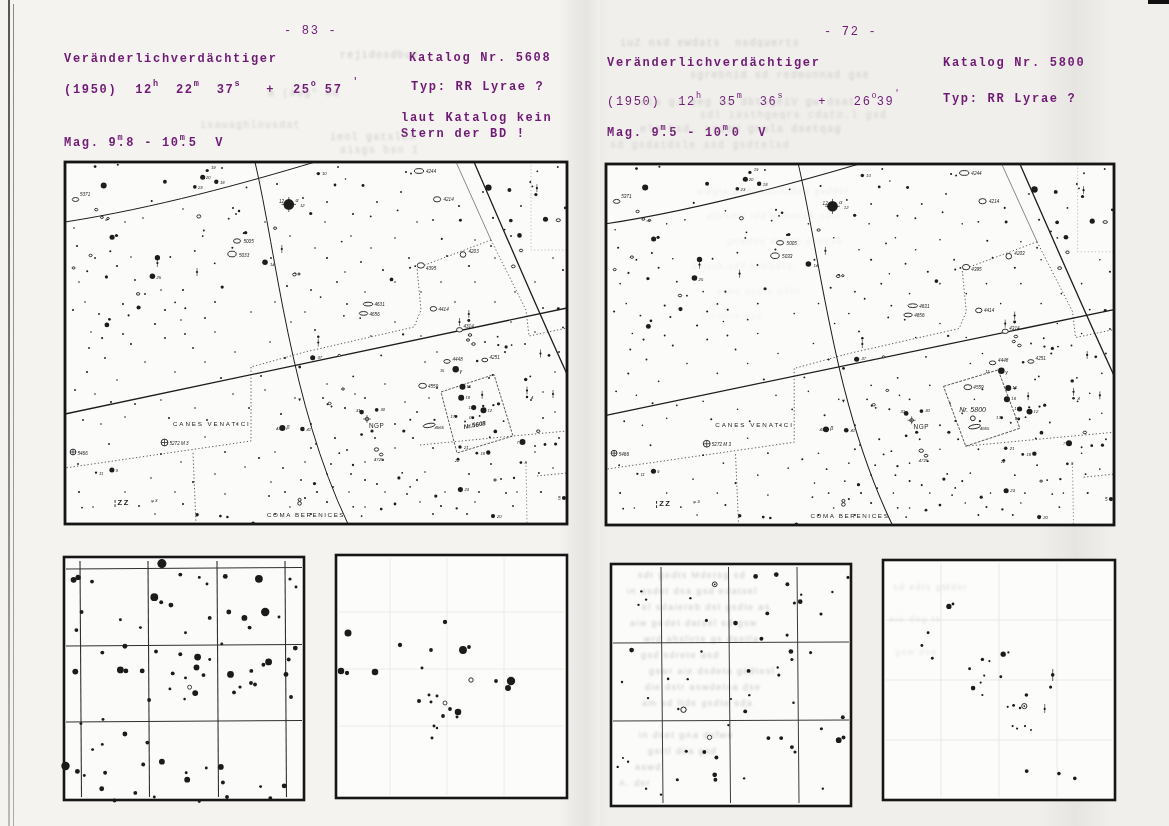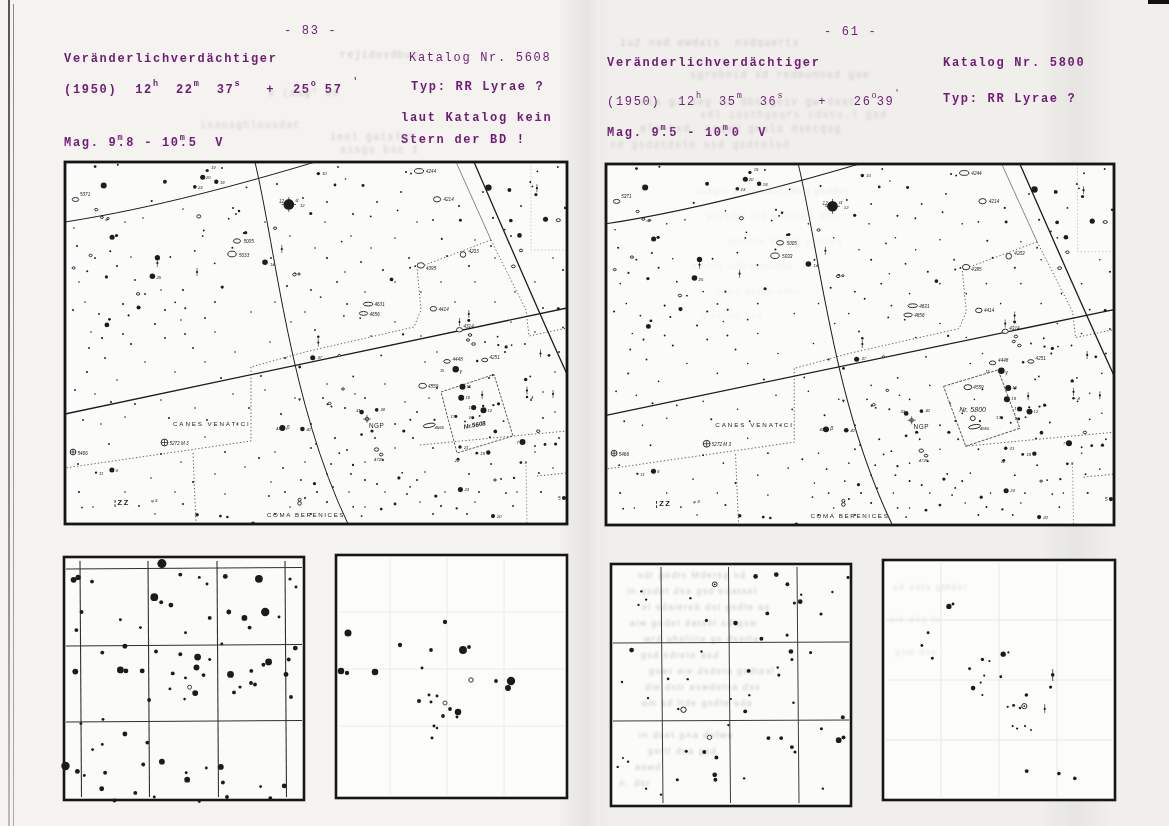--- a/index.html
+++ b/index.html
@@ -23,33 +23,33 @@
 <div style="position:absolute;left:8px;top:0;width:2px;height:826px;background:linear-gradient(180deg,#555 0%,#777 40%,#999 75%,#bbb 100%);"></div>
 
 <div style="position:absolute;left:13px;top:4px;width:1px;height:822px;background:linear-gradient(180deg,#888 0%,#999 60%,#aaa 100%);"></div>
 
 <div style="position:absolute;left:1148px;top:0;width:21px;height:4px;background:#111;"></div>
 
 <div class="tw" style="left:284px;top:24px;">- 83 -</div>
 
 <div class="tw" style="left:64px;top:52px;font-weight:bold;">Veränderlichverdächtiger</div>
 
-<div class="tw" style="left:409px;top:51px;font-weight:normal;">Katalog Nr. 5608</div>
+<div class="tw" style="left:409px;top:51px;font-weight:bold;">Katalog Nr. 5608</div>
 
 <div class="tw" style="left:64px;top:81px;font-weight:bold;text-align:right;">(1950)  12<sup>h</sup>  22<sup>m</sup>  37<sup>s</sup>   +  25<sup>o</sup> 57<sup style="top:-4px;">  '</sup></div>
 
 <div class="tw" style="left:411px;top:80px;font-weight:bold;">Typ: RR Lyrae ?</div>
 
 <div class="tw" style="left:64px;top:112px;font-weight:bold;margin-top:24px;">Mag. 9<span class="ms">m</span>.8 - 10<span class="ms">m</span>.5  V</div>
 
 <div class="tw" style="left:401px;top:111px;font-weight:bold;">laut Katalog kein</div>
 
-<div class="tw" style="left:401px;top:133px;font-weight:bold;">Stern der BD !</div>
-
-<div class="tw" style="left:824px;top:25px;">- 61 -</div>
+<div class="tw" style="left:401px;top:127px;font-weight:bold;">Stern der BD !</div>
+
+<div class="tw" style="left:824px;top:25px;">- 72 -</div>
 
 <div class="tw" style="left:607px;top:56px;font-weight:bold;">Veränderlichverdächtiger</div>
 
 <div class="tw" style="left:943px;top:56px;font-weight:bold;text-align:right;">Katalog Nr. 5800</div>
 
 <div class="tw" style="left:607px;top:93px;font-weight:normal;">(1950)  12<sup>h</sup>  35<sup>m</sup>  36<sup>s</sup>    +   26<sup>o</sup>39<sup style="top:-4px;">'</sup></div>
 
 <div class="tw" style="left:943px;top:92px;font-weight:bold;">Typ: RR Lyrae ?</div>
 
 <div class="tw" style="left:607px;top:126px;font-weight:bold;">Mag. 9<span class="ms">m</span>.5 - 10<span class="ms">m</span>.0  V</div>

